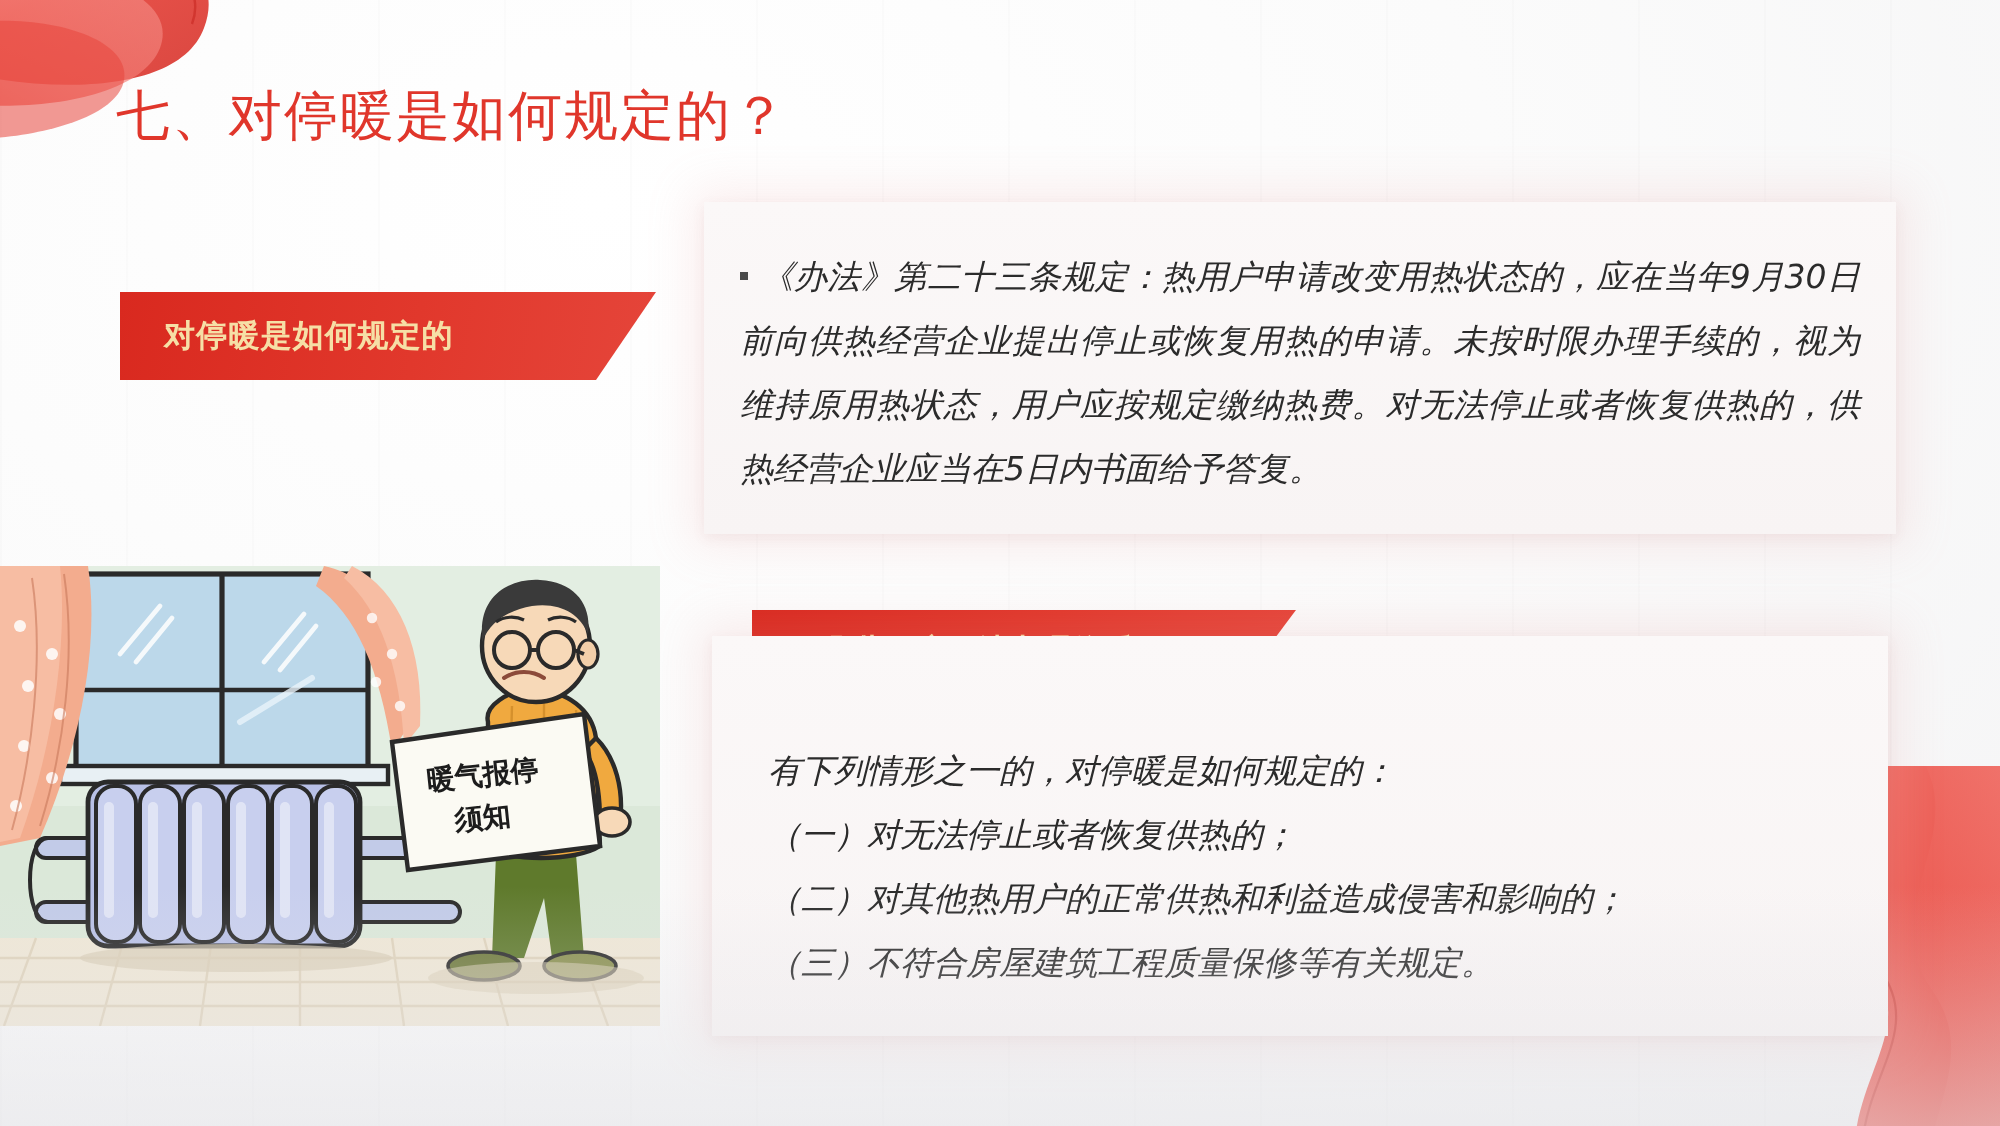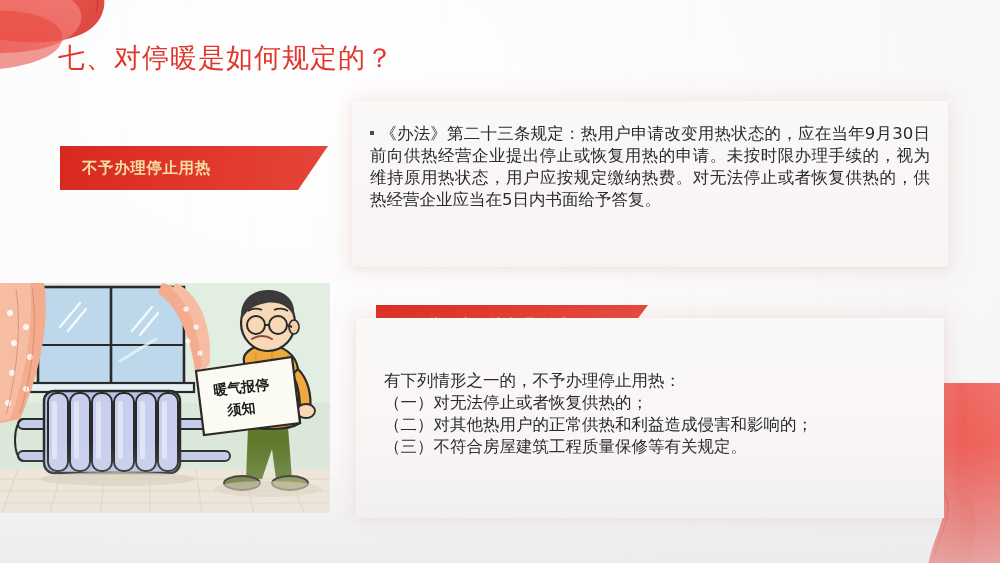--- a/index.html
+++ b/index.html
@@ -61,22 +61,23 @@
     position:absolute;
     background:linear-gradient(180deg,#fbf8f8 0%,#f8f4f4 100%);
     box-shadow:0 0 22px 6px rgba(228,150,150,0.16),
                0 2px 6px rgba(150,90,90,0.08);
   }
   #card-1{left:352px;top:101px;width:596px;height:166px;}
   #card-2{left:356px;top:318px;width:588px;height:200px;}
 
   .body-text{
     position:absolute;
-    color:#2b2b2b;font-size:16.5px;line-height:22px;
+    color:#2b2b2b;font-size:16.5px;line-height:32px;
     font-family:"DejaVu Sans","Liberation Sans",sans-serif;
+    font-style:italic;
   }
   #para-1{left:18px;top:22px;right:18px;text-align:justify;}
   #para-1 .sq{
     display:inline-block;width:4px;height:4px;background:#4a4a4a;
     vertical-align:4px;margin-right:6px;
   }
   #list-2{left:28px;top:52px;right:20px;}
   #list-2 .line{display:block;white-space:nowrap;}
 
   
@@ -122,36 +123,36 @@
       </linearGradient>
     </defs>
     <path d="M58,-10 C104,22 44,62 72,100 C100,138 44,166 70,230 L170,230 L170,-10 Z" fill="url(#rg3)"></path>
     <path d="M92,-10 C126,30 72,70 102,112 C130,152 86,184 104,230 L170,230 L170,-10 Z" fill="url(#rg4)"></path>
     <path d="M62,-6 C106,26 48,64 76,102 C104,140 48,168 74,226" fill="none" stroke="#b81c16" stroke-width="1.1" opacity="0.45"></path>
   </svg>
 
   <div id="title">七、对停暖是如何规定的？</div>
 
   <div class="banner" id="banner-1">
-    <span class="label">不予办理停止用热</span>
+    <span class="label">对停暖是如何规定的</span>
   </div>
 
   <div class="card" id="card-1">
     <div class="body-text" id="para-1">
       <span class="sq"></span><span>《办法》第二十三条规定：热用户申请改变用热状态的，应在当年9月30日前向供热经营企业提出停止或恢复用热的申请。未按时限办理手续的，视为维持原用热状态，用户应按规定缴纳热费。对无法停止或者恢复供热的，供热经营企业应当在5日内书面给予答复。</span>
     </div>
   </div>
 
   <div class="banner" id="banner-2">
     <span class="label">②哪些用户无法办理停暖？</span>
   </div>
 
   <div class="card" id="card-2">
     <div class="body-text" id="list-2">
-      <span class="line">有下列情形之一的，不予办理停止用热：</span>
+      <span class="line">有下列情形之一的，对停暖是如何规定的：</span>
       <span class="line">（一）对无法停止或者恢复供热的；</span>
       <span class="line">（二）对其他热用户的正常供热和利益造成侵害和影响的；</span>
       <span class="line">（三）不符合房屋建筑工程质量保修等有关规定。</span>
     </div>
   </div>
 
   <div id="illus">
     <svg width="330" height="230" viewBox="0 0 330 230">
 
       <rect x="0" y="0" width="330" height="186" fill="#dbe8d9"></rect>

